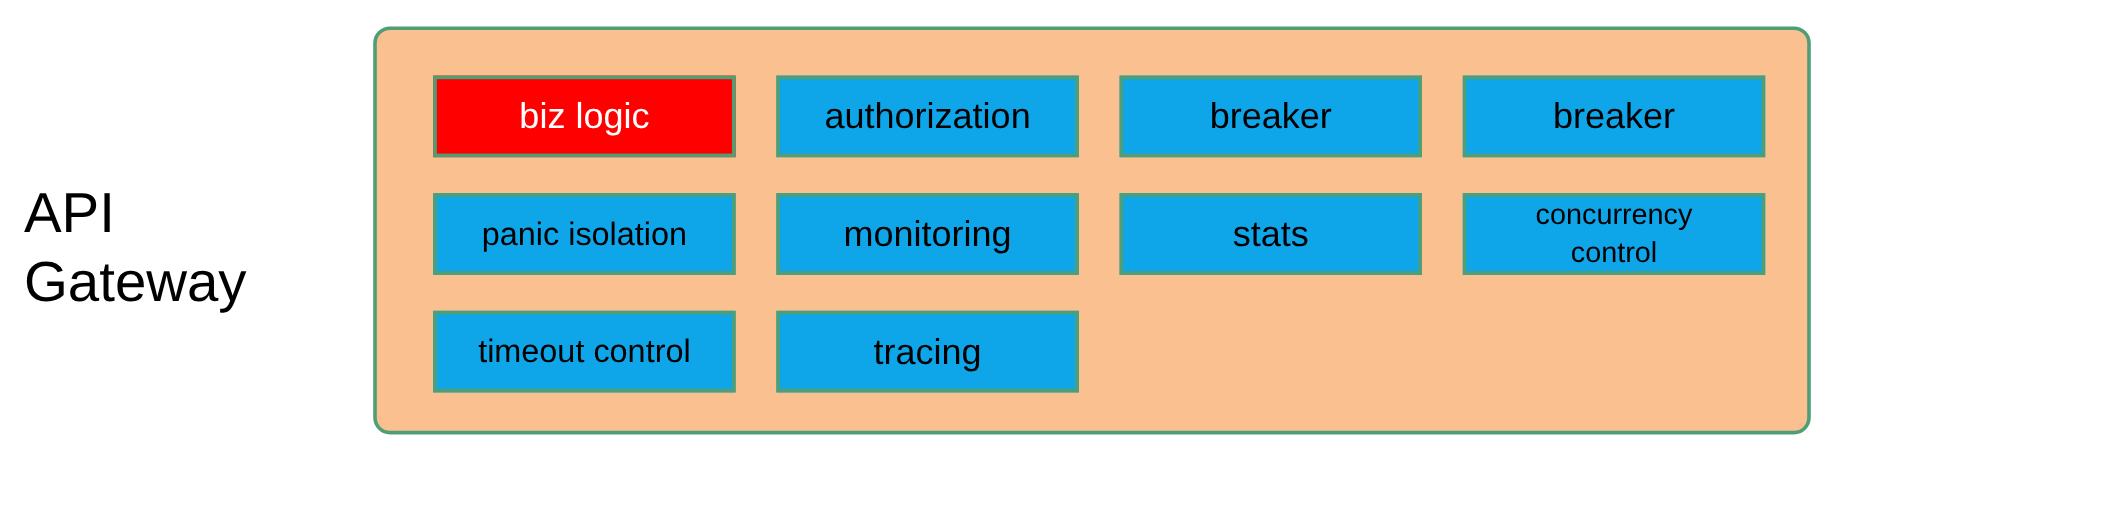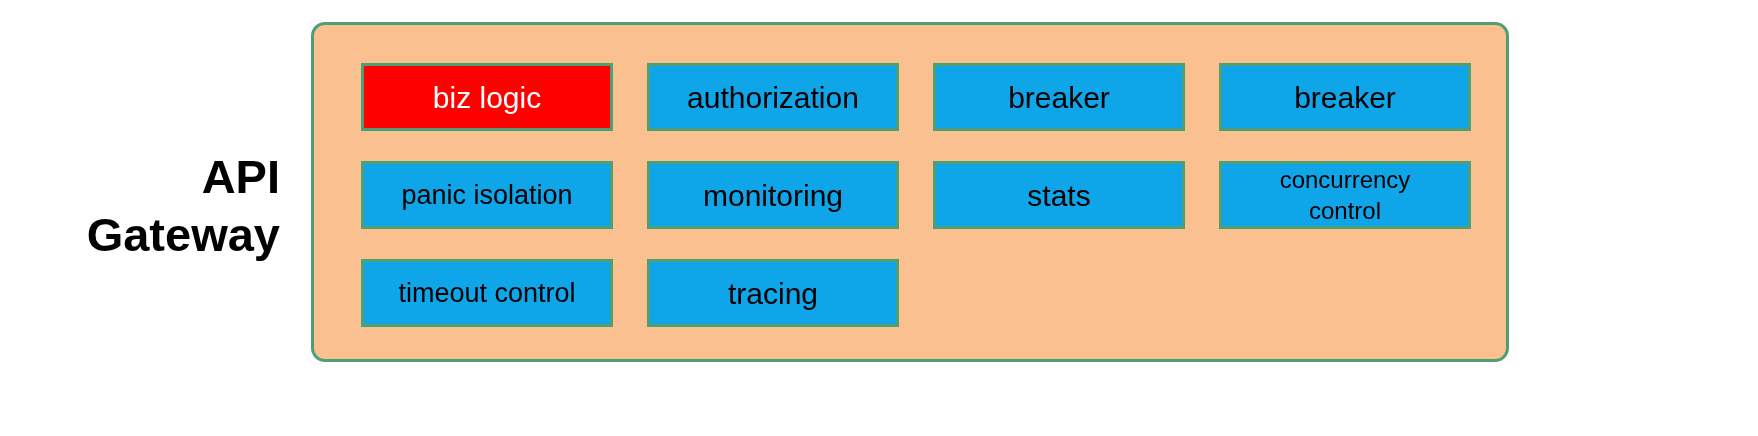--- a/index.html
+++ b/index.html
@@ -20,27 +20,26 @@
     height: 436px;
     background: #ffffff;
   }
 
   
   #gateway-label {
     position: absolute;
     left: 20px;
     top: 148px;
     width: 260px;
-    text-align: right;
+    text-align: left;
     font-size: 47px;
     line-height: 58px;
     color: #000000;
     white-space: pre-line;
     letter-spacing: 0px;
-    font-weight: bold;
   }
 
   
   #gateway-container {
     position: absolute;
     left: 311px;
     top: 22px;
     width: 1198px;
     height: 340px;
     background: #fac090;

